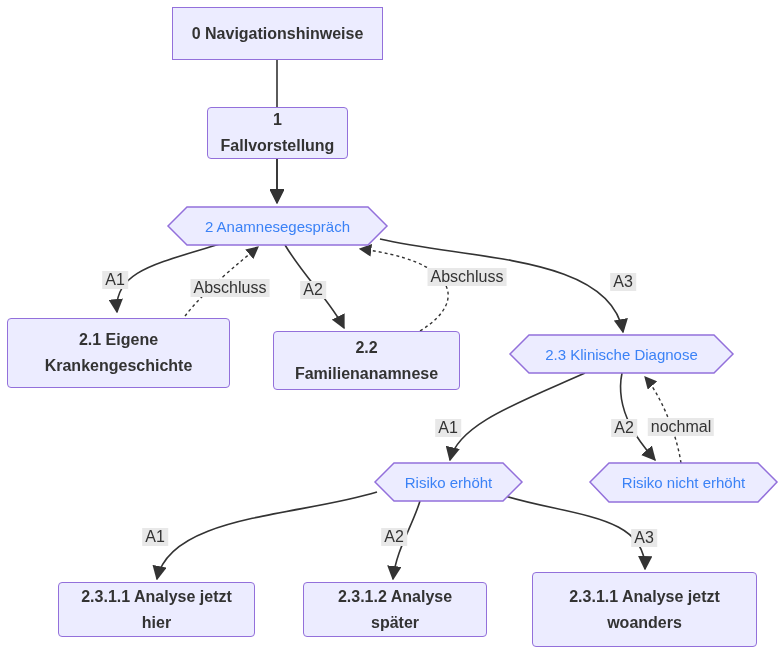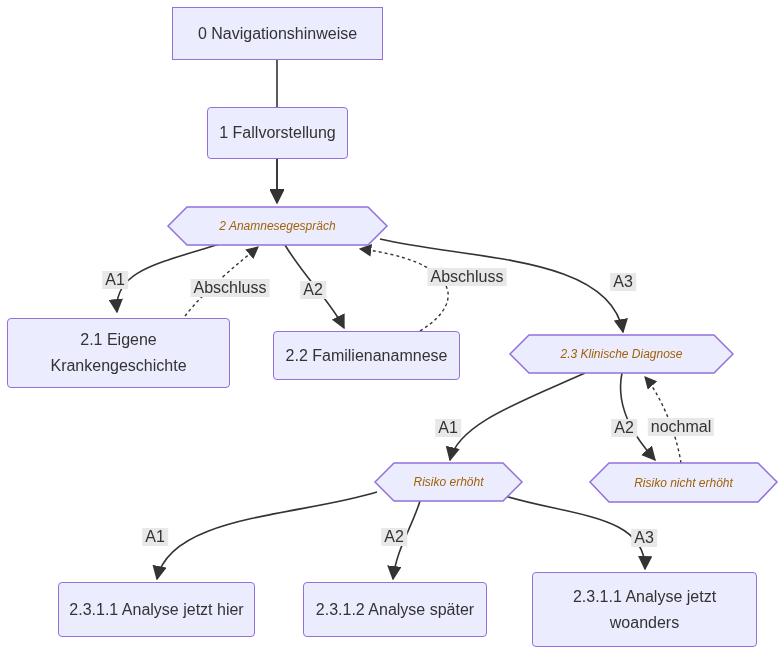--- a/index.html
+++ b/index.html
@@ -17,29 +17,29 @@
   .hexshape{fill:#ECECFF;stroke:#9370DB;stroke-width:1.5px;}
   .node{
     position:absolute;
     background:#ECECFF;
     border:1.4px solid #9370DB;
     display:flex;align-items:center;justify-content:center;
     text-align:center;
     font-size:16px;line-height:26px;color:#333333;
     box-sizing:border-box;
     padding:0 10px;
+    font-weight:bold;
   }
   .node.rounded{border-radius:4px;}
   .hextext{
     position:absolute;
     display:flex;align-items:center;justify-content:center;
     text-align:center;
-    font-size:12px;color:#a16207;
+    font-size:15px;color:#3b82f6;
     pointer-events:none;
-    font-style:italic;
   }
   .edgelabel{
     position:absolute;
     transform:translate(-50%,-50%);
     background:#e8e8e8;
     color:#333333;
     font-size:16px;
     padding:0 3px;
     white-space:nowrap;
   }
@@ -84,21 +84,21 @@
   </div>
 
   <div class="node rounded" style="left:207px;top:107px;width:141px;height:52px;">
     <span>1 Fallvorstellung</span>
   </div>
 
   <div class="node rounded" style="left:7px;top:318px;width:223px;height:70px;">
     <span>2.1 Eigene Krankengeschichte</span>
   </div>
 
-  <div class="node rounded" style="left:273px;top:331px;width:187px;height:49px;">
+  <div class="node rounded" style="left:273px;top:331px;width:187px;height:59px;">
     <span>2.2 Familienanamnese</span>
   </div>
 
   <div class="node rounded" style="left:58px;top:582px;width:197px;height:55px;">
     <span>2.3.1.1 Analyse jetzt hier</span>
   </div>
 
   <div class="node rounded" style="left:303px;top:582px;width:184px;height:55px;">
     <span>2.3.1.2 Analyse später</span>
   </div>

